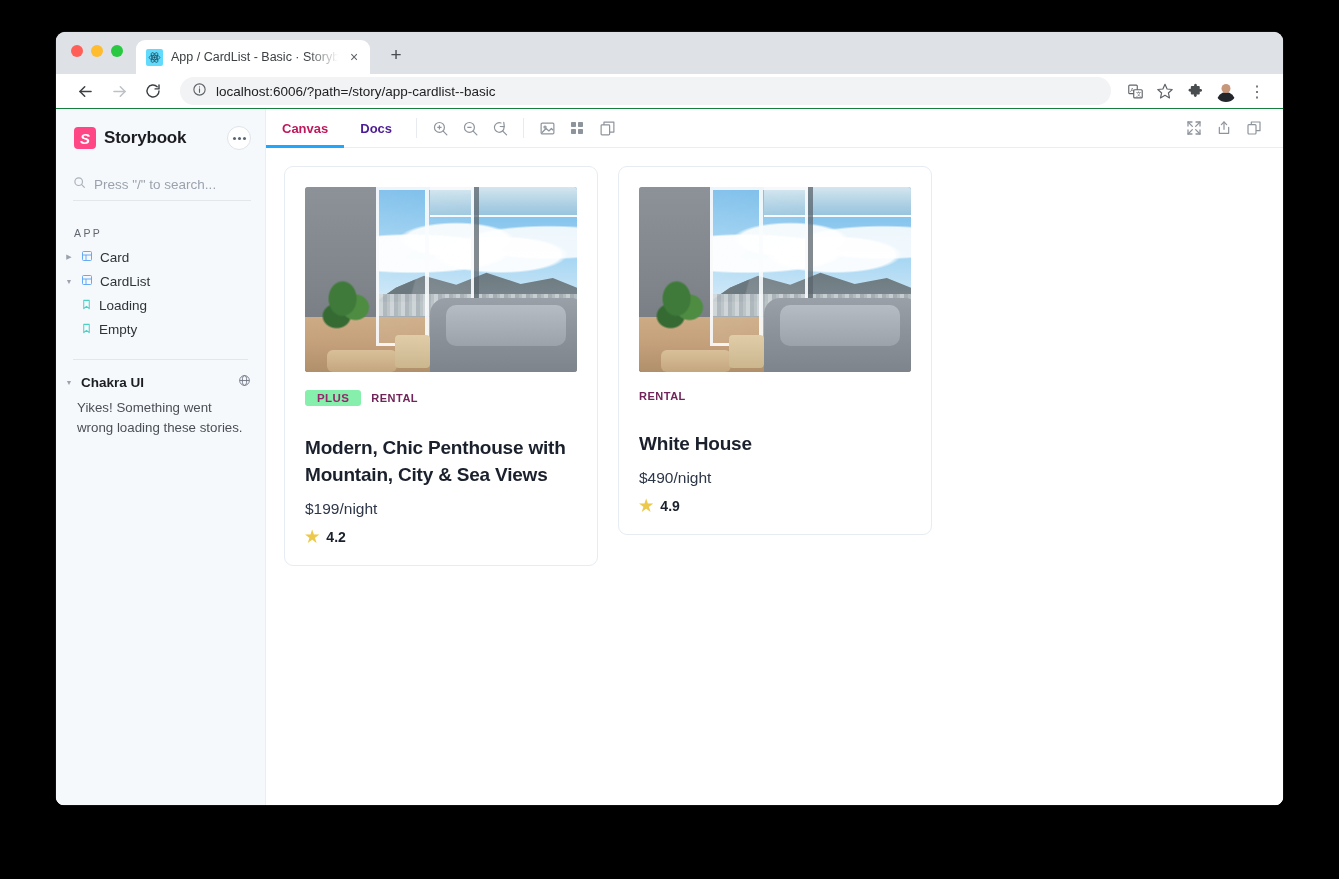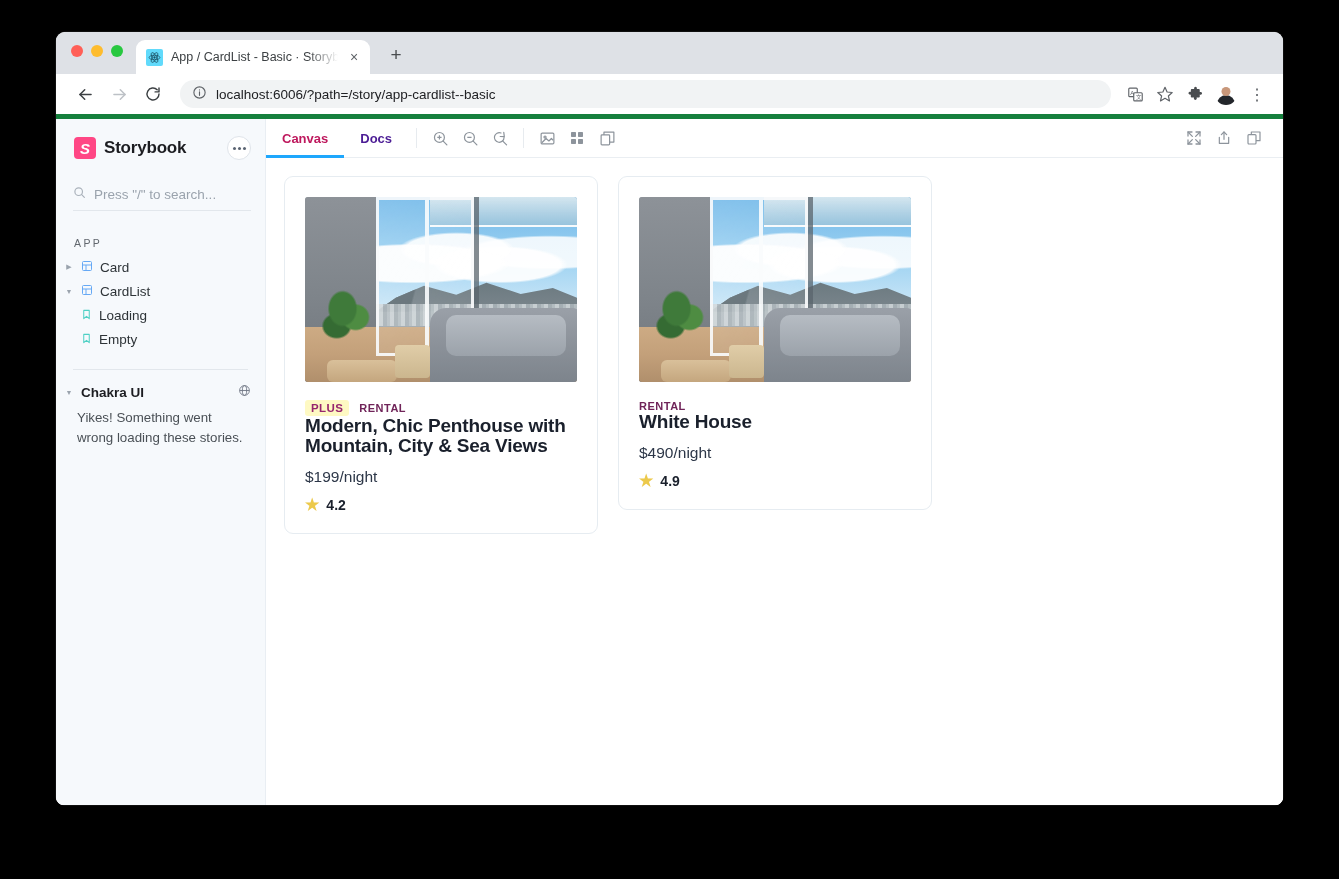--- a/index.html
+++ b/index.html
@@ -82,28 +82,28 @@
     left: 326px; bottom: 6px;
     width: 28px; height: 28px;
     display: flex; align-items: center; justify-content: center;
     color: #4a4d50;
     font-size: 19px;
     line-height: 1;
   }
 
   
   .addressbar {
-    height: 45px;
+    height: 35px;
     background: #fff;
     display: flex;
     align-items: center;
     padding: 0 12px 0 14px;
     gap: 4px;
     flex: 0 0 auto;
-    border-bottom: 5px solid #15803d;
+    border-bottom: 1px solid #15803d;
   }
   .nav-btn {
     width: 30px; height: 30px;
     display: flex; align-items: center; justify-content: center;
     color: #3c4043;
     flex: 0 0 auto;
   }
   .nav-btn.disabled { color: #bdc1c6; }
   .omnibox {
     flex: 1 1 auto;
@@ -445,39 +445,39 @@
     background: linear-gradient(180deg, #d9c09a, #c4a67e);
     border-radius: 6px;
   }
 
   .badges {
     display: flex; align-items: center;
     gap: 10px;
     margin-top: 18px;
   }
   .badge-plus {
-    background: #fef9c3;
+    background: #86efac;
     color: #97266d;
     font-size: 11.5px;
     font-weight: bold;
     letter-spacing: 0.4px;
-    padding: 2px 6px;
+    padding: 2px 12px;
     border-radius: 3px;
   }
   .badge-rental {
     color: #702459;
     font-size: 11px;
     font-weight: bold;
     letter-spacing: 0.5px;
   }
   .card-title {
-    margin-top: 0;
+    margin-top: 28px;
     font-size: 19px;
     font-weight: bold;
-    line-height: 20px;
+    line-height: 27px;
     color: #1a202c;
     letter-spacing: -0.2px;
   }
   .card-price {
     margin-top: 12px;
     font-size: 15.5px;
     color: #2d3748;
   }
   .card-rating {
     margin-top: 11px;

